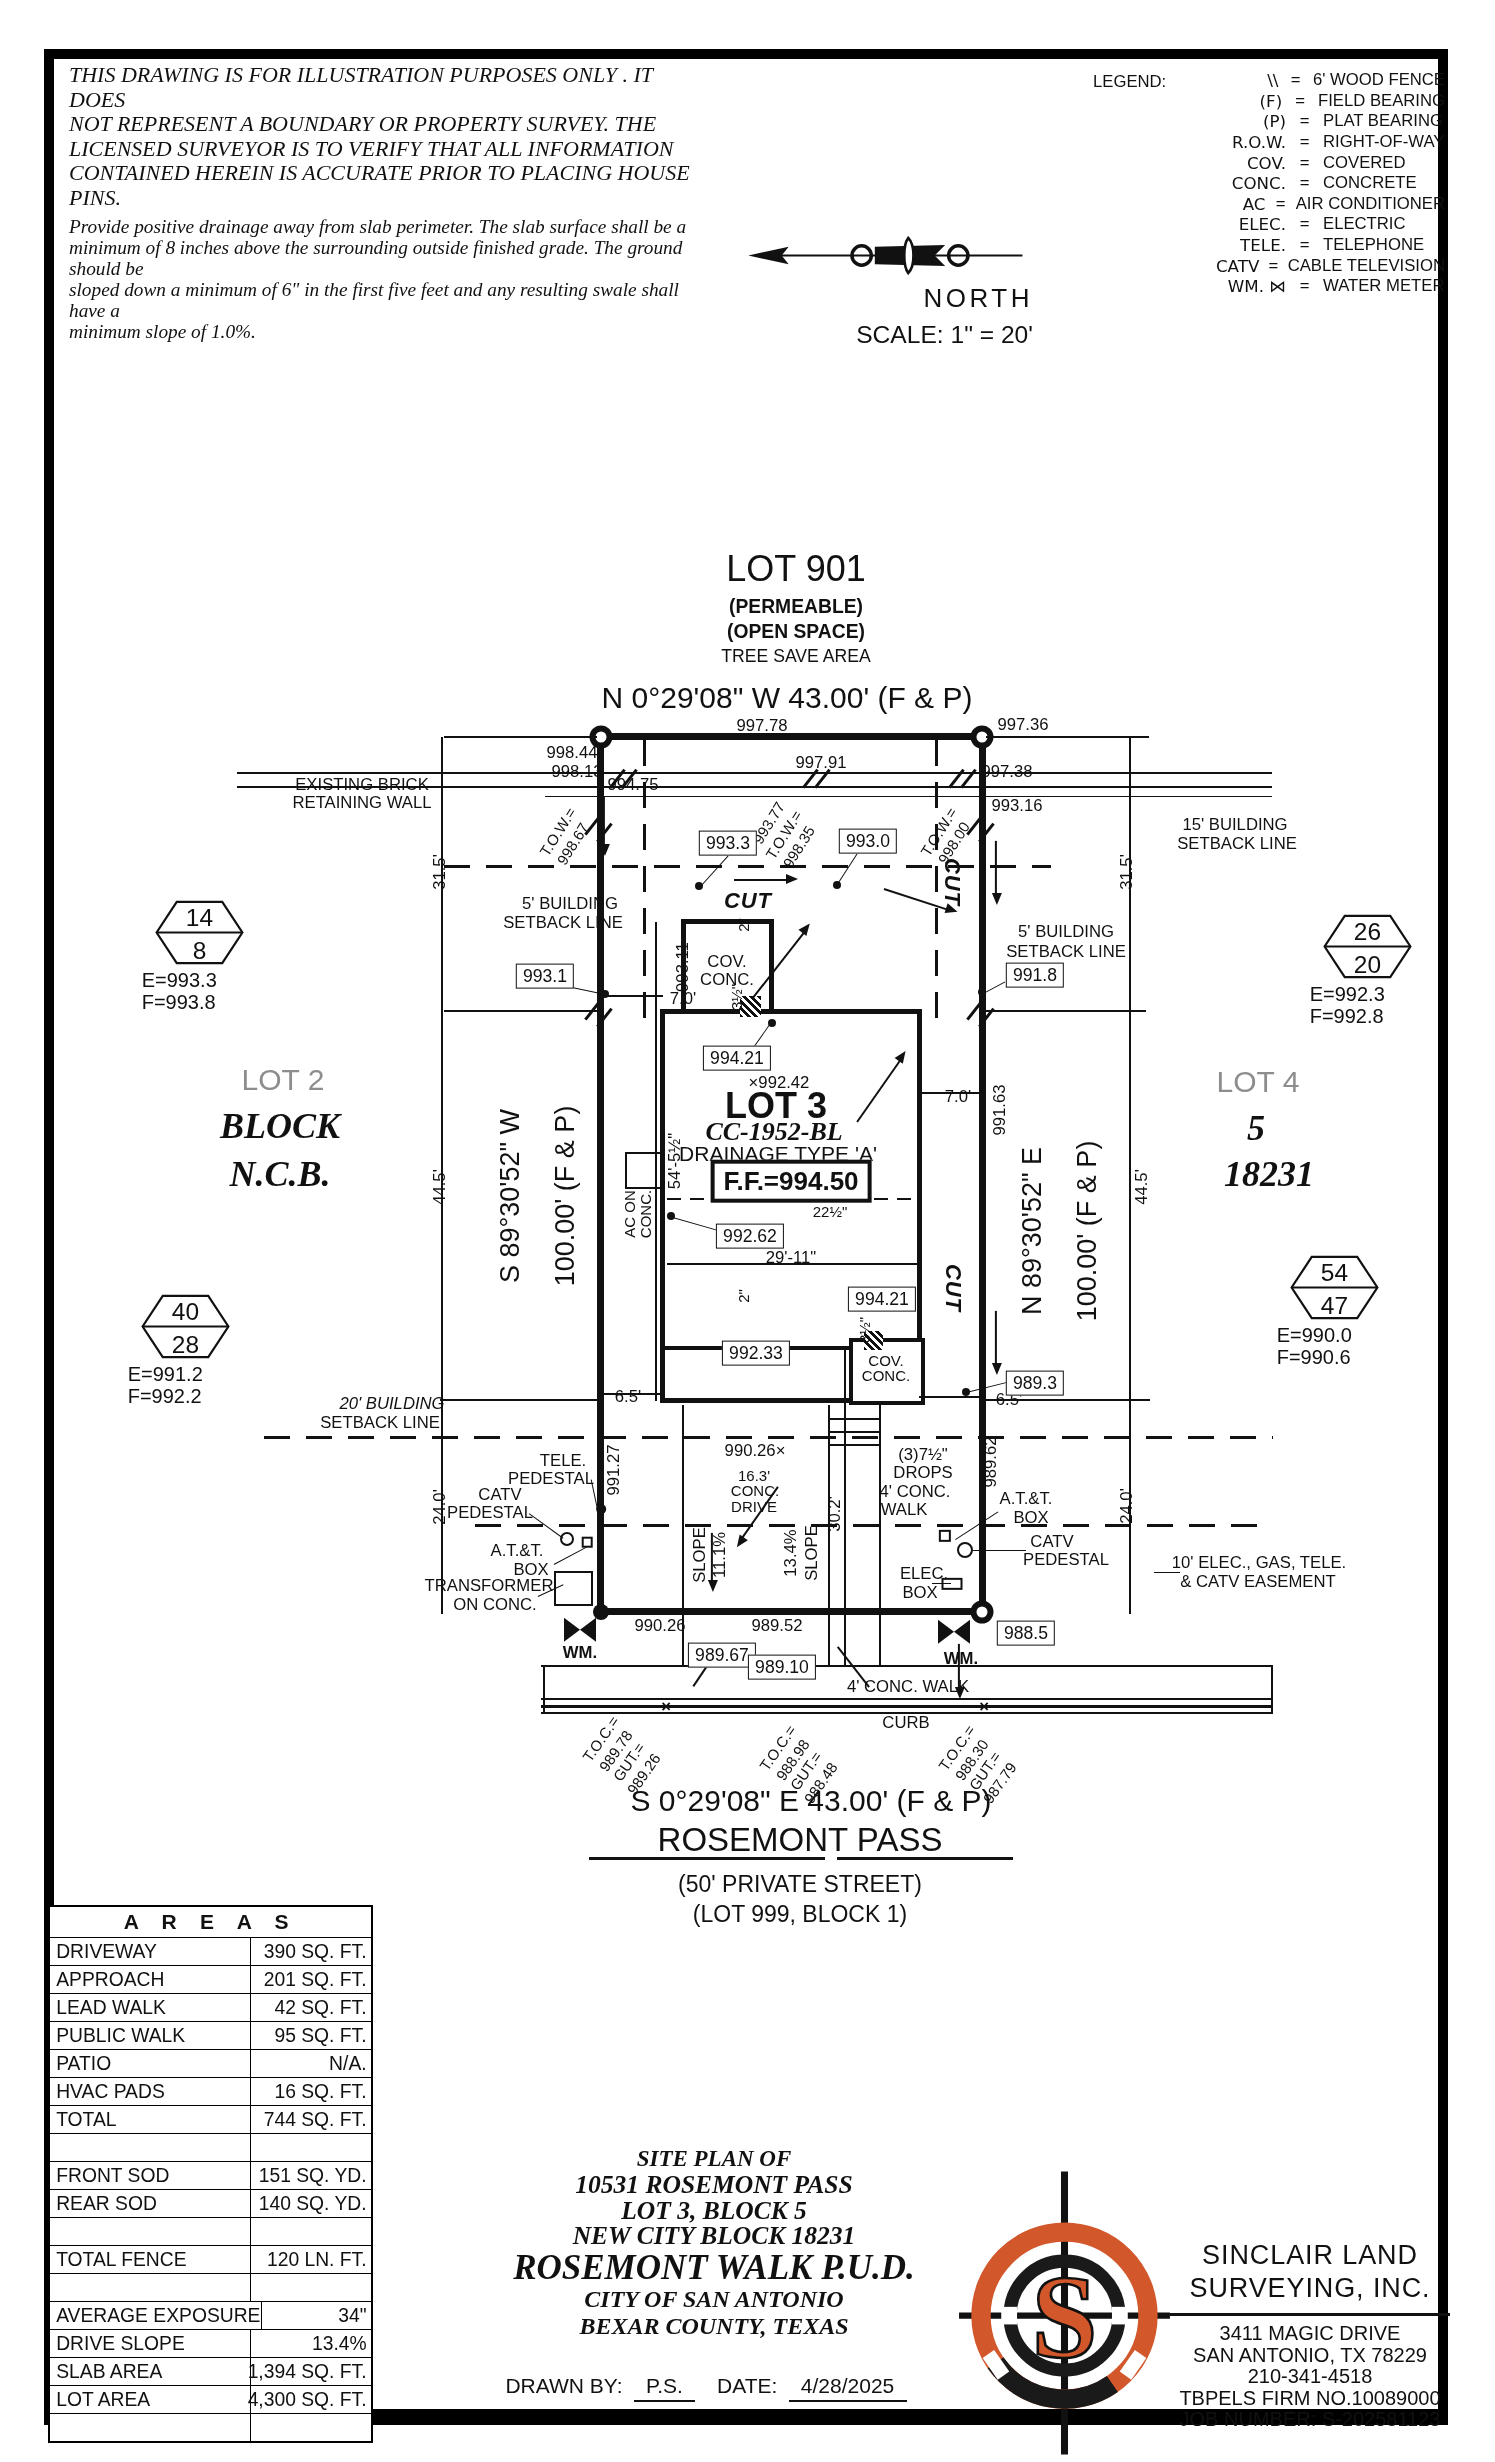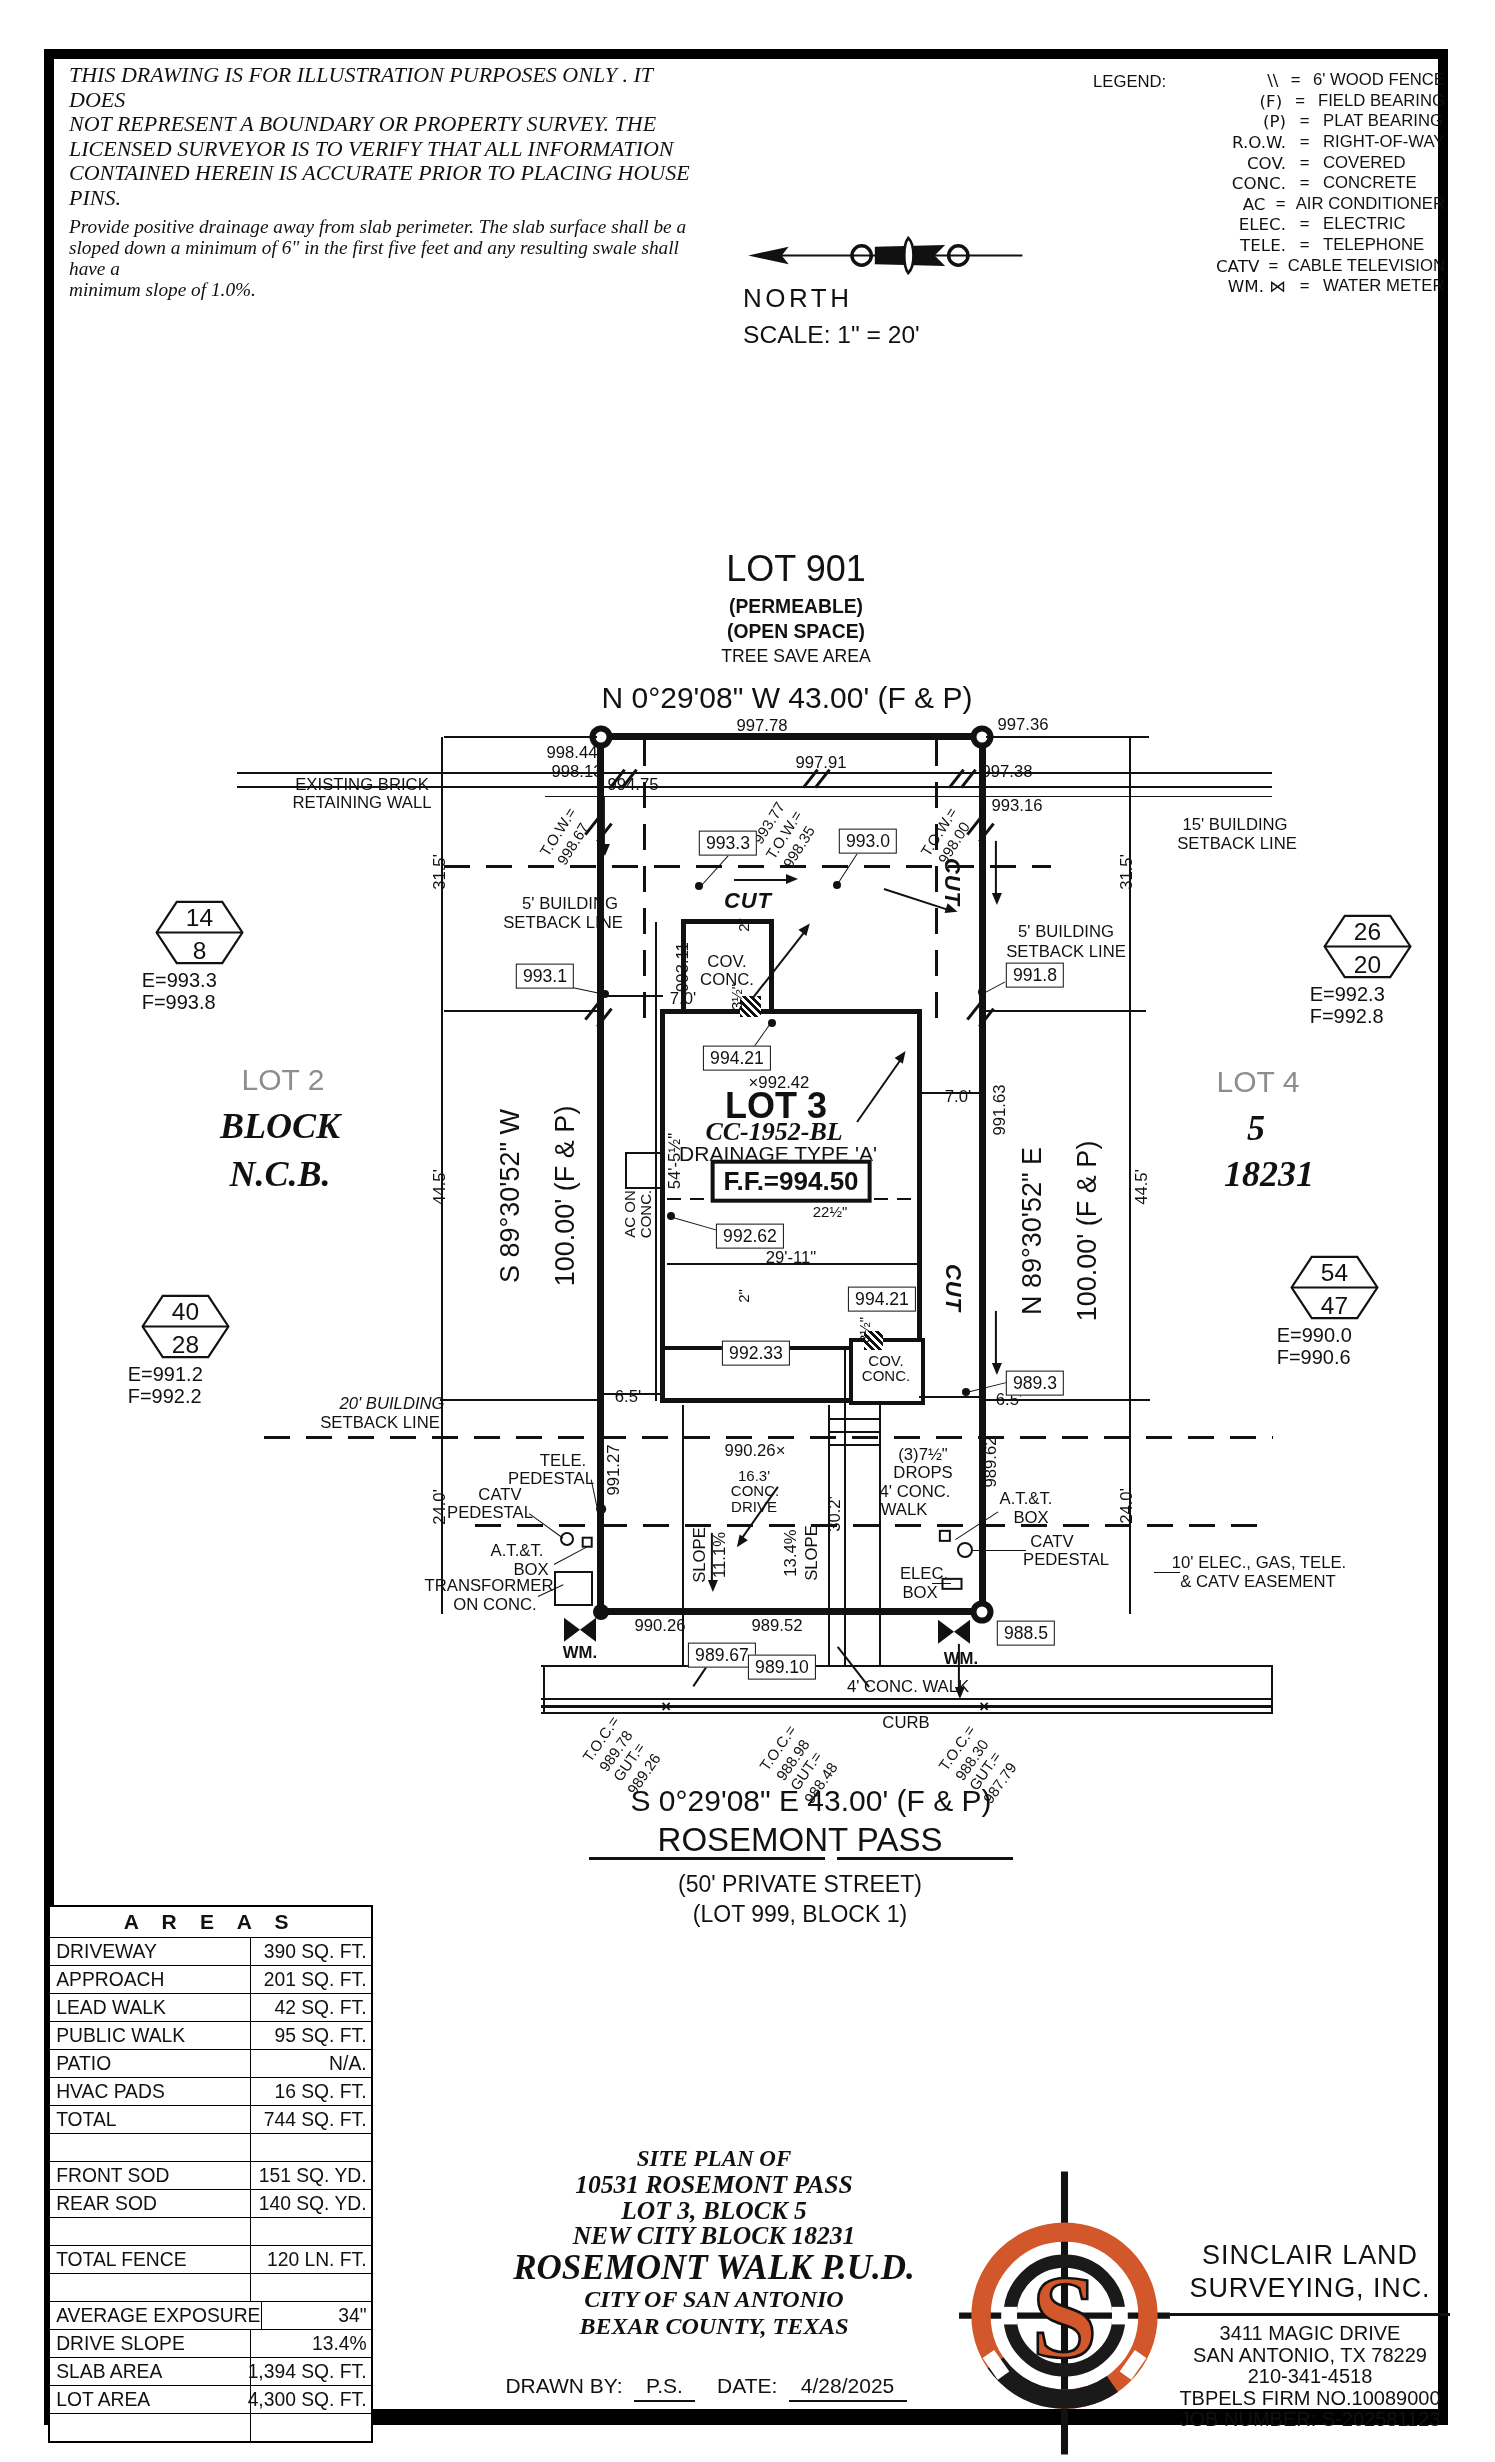--- a/index.html
+++ b/index.html
@@ -45,21 +45,21 @@
   .disc{position:absolute;left:69px;top:63px;width:642px;font-family:"Liberation Serif",serif;font-style:italic}
   .disc .u{font-size:22px;line-height:24.6px}
   .disc .l{font-size:19.3px;line-height:21px}
   .legend{position:absolute;left:1093px;top:70px;width:352px;font-size:16.7px}
   .lgtitle{position:absolute;left:0;top:1.8px}
   .lgrows{position:absolute;left:79px;top:0;width:273px}
   .lgrow{display:flex;height:20.6px;align-items:center}
   .lgsym{width:114px;text-align:right;font-family:"DejaVu Sans","Liberation Sans",sans-serif}
   .lgeq{width:37px;text-align:center}
   .lgdesc{flex:1;text-align:left;white-space:nowrap}
-  .north{position:absolute;left:743px;top:236px;width:290px;text-align:left}
+  .north{position:absolute;left:743px;top:236px;width:290px;text-align:right}
   .areas{position:absolute;left:48px;top:1905px;width:325px;border:2.6px solid #000;background:#fff;box-sizing:border-box}
   .atitle{height:30px;line-height:30px;text-align:center;font-size:21px;font-weight:bold;letter-spacing:8.8px}
   .arow{display:flex;height:27px;border-top:1.8px solid #000;font-size:19.3px;align-items:center}
   .alabel{flex:1;padding-left:6.2px;white-space:nowrap}
   .avalue{width:121px;border-left:1.8px solid #000;height:100%;display:flex;align-items:center;
           justify-content:flex-end;padding-right:4.4px;box-sizing:border-box;white-space:nowrap}
   .tblock{position:absolute;left:492px;top:2146px;width:444px;text-align:center;
           font-family:"Liberation Serif",serif;font-style:italic;font-weight:bold}
   .tb0{font-size:23px;line-height:26px}.tb1{font-size:25.5px;line-height:25.5px}
   .tb4{font-size:35px;line-height:37px}.tb5{font-size:24px;line-height:27px}
@@ -75,20 +75,21 @@
 <div class="page">
   <div class="frame"></div>
 
   <div class="disc">
     <div class="u">THIS DRAWING IS FOR ILLUSTRATION PURPOSES ONLY . IT DOES</div>
     <div class="u">NOT REPRESENT A BOUNDARY OR PROPERTY SURVEY. THE</div>
     <div class="u">LICENSED SURVEYOR IS TO VERIFY THAT ALL INFORMATION</div>
     <div class="u">CONTAINED HEREIN IS ACCURATE PRIOR TO PLACING HOUSE PINS.</div>
     <div style="height:5.3px"></div>
     <div class="l">Provide positive drainage away from slab perimeter. The slab surface shall be a</div>
+    <div class="l">minimum of 8 inches above the surrounding outside finished grade. The ground should be</div>
     <div class="l">sloped down a minimum of 6" in the first five feet and any resulting swale shall have a</div>
     <div class="l">minimum slope of 1.0%.</div>
   </div>
 
   <div class="legend">
     <div class="lgtitle">LEGEND:</div>
     <div class="lgrows">
 
         <div class="lgrow">
           <span class="lgsym">\\</span>

